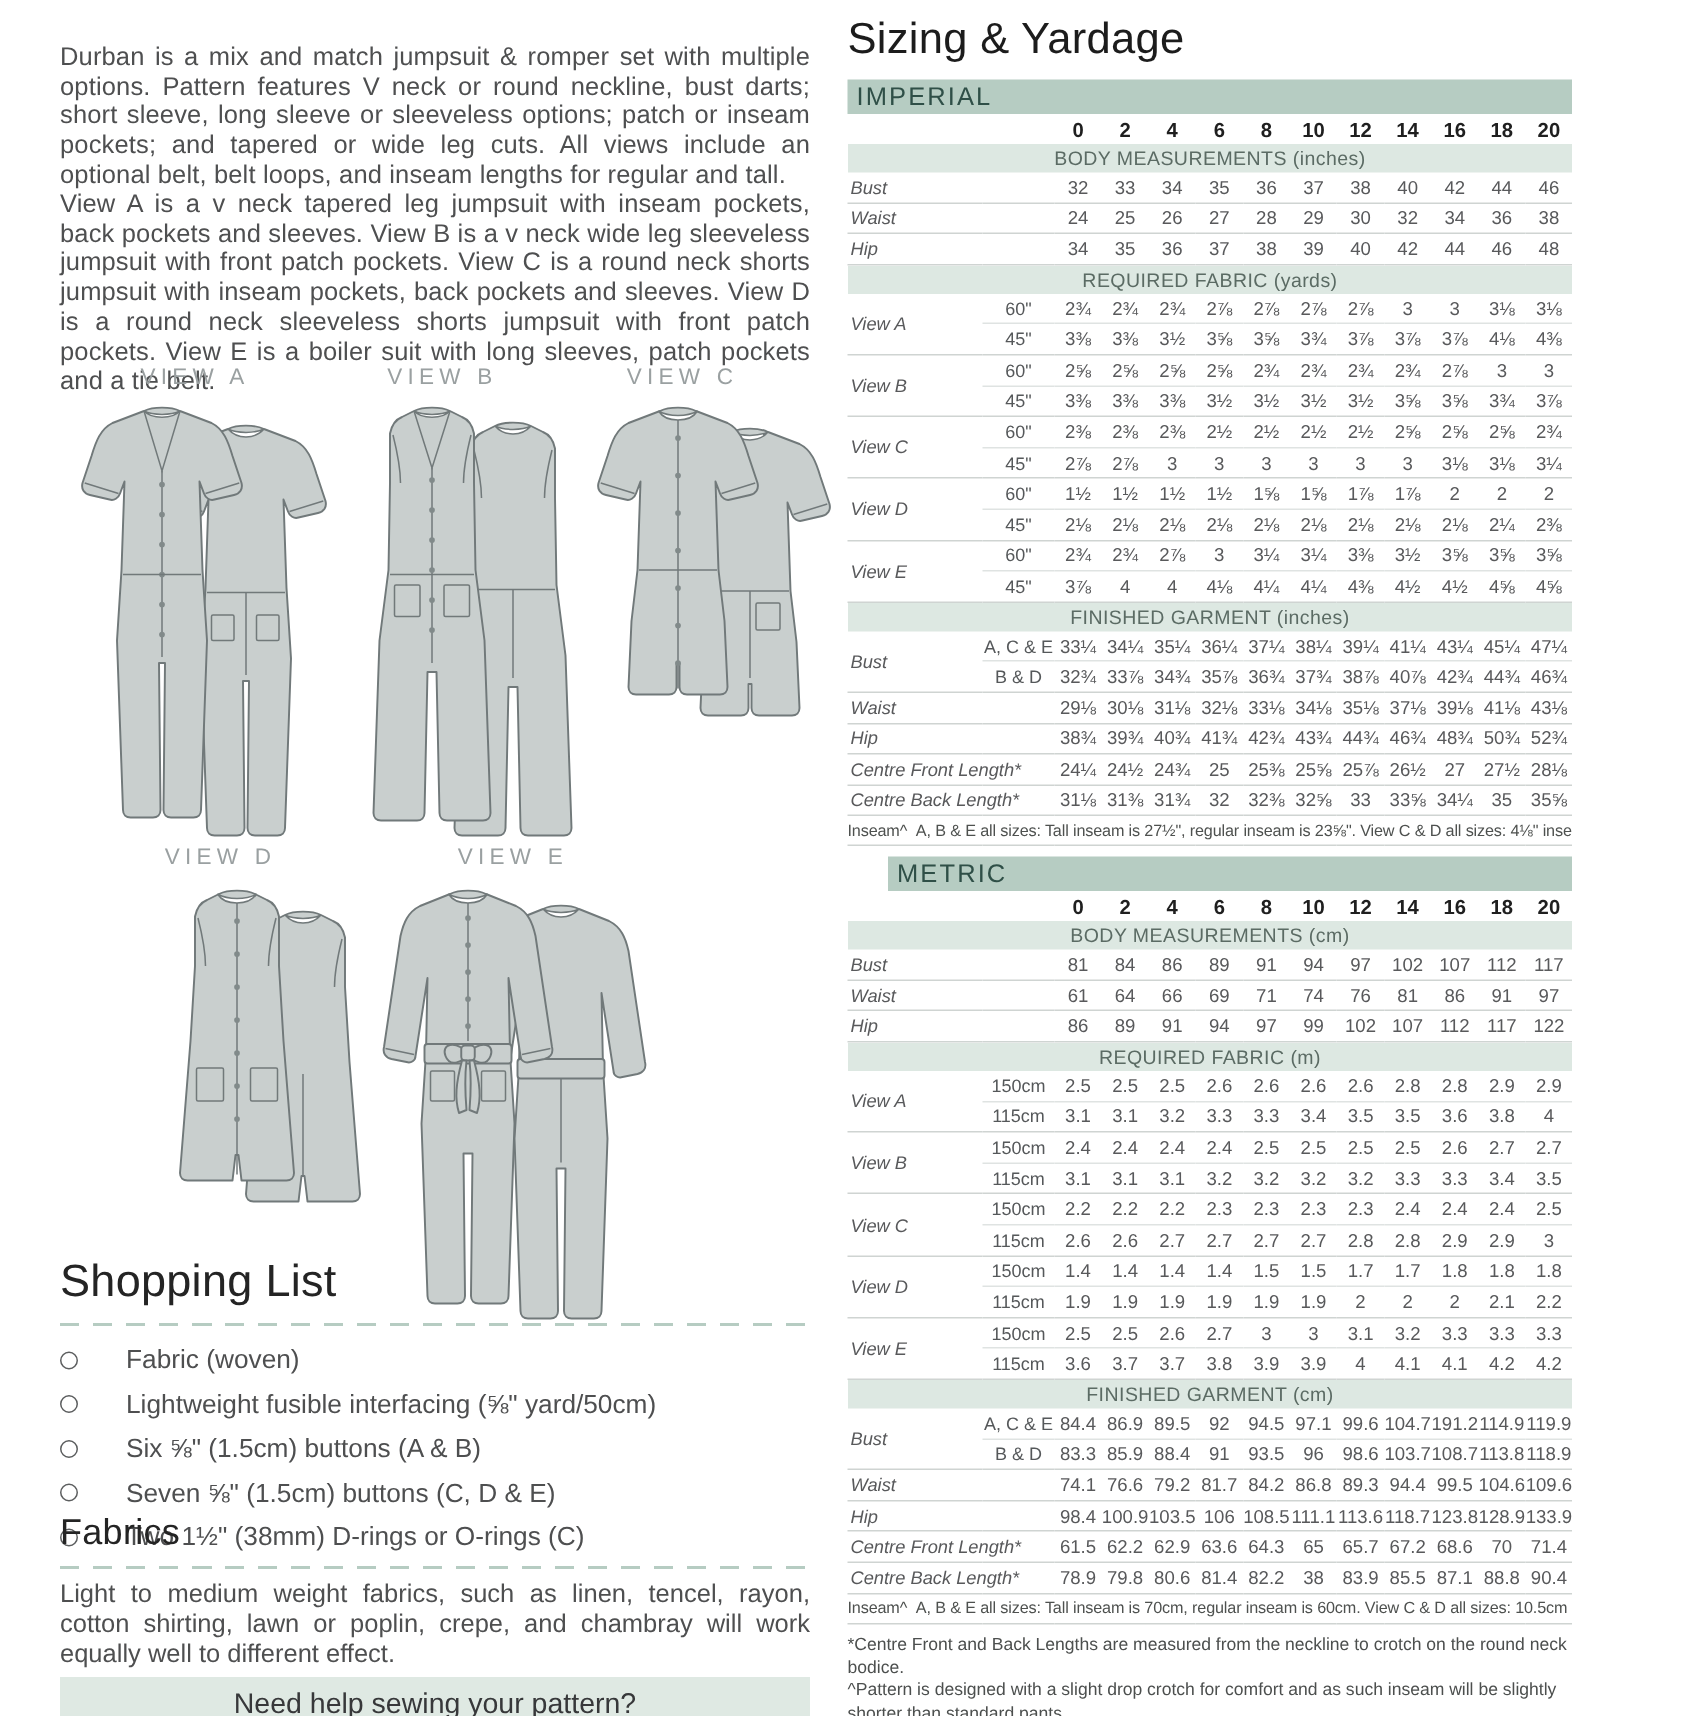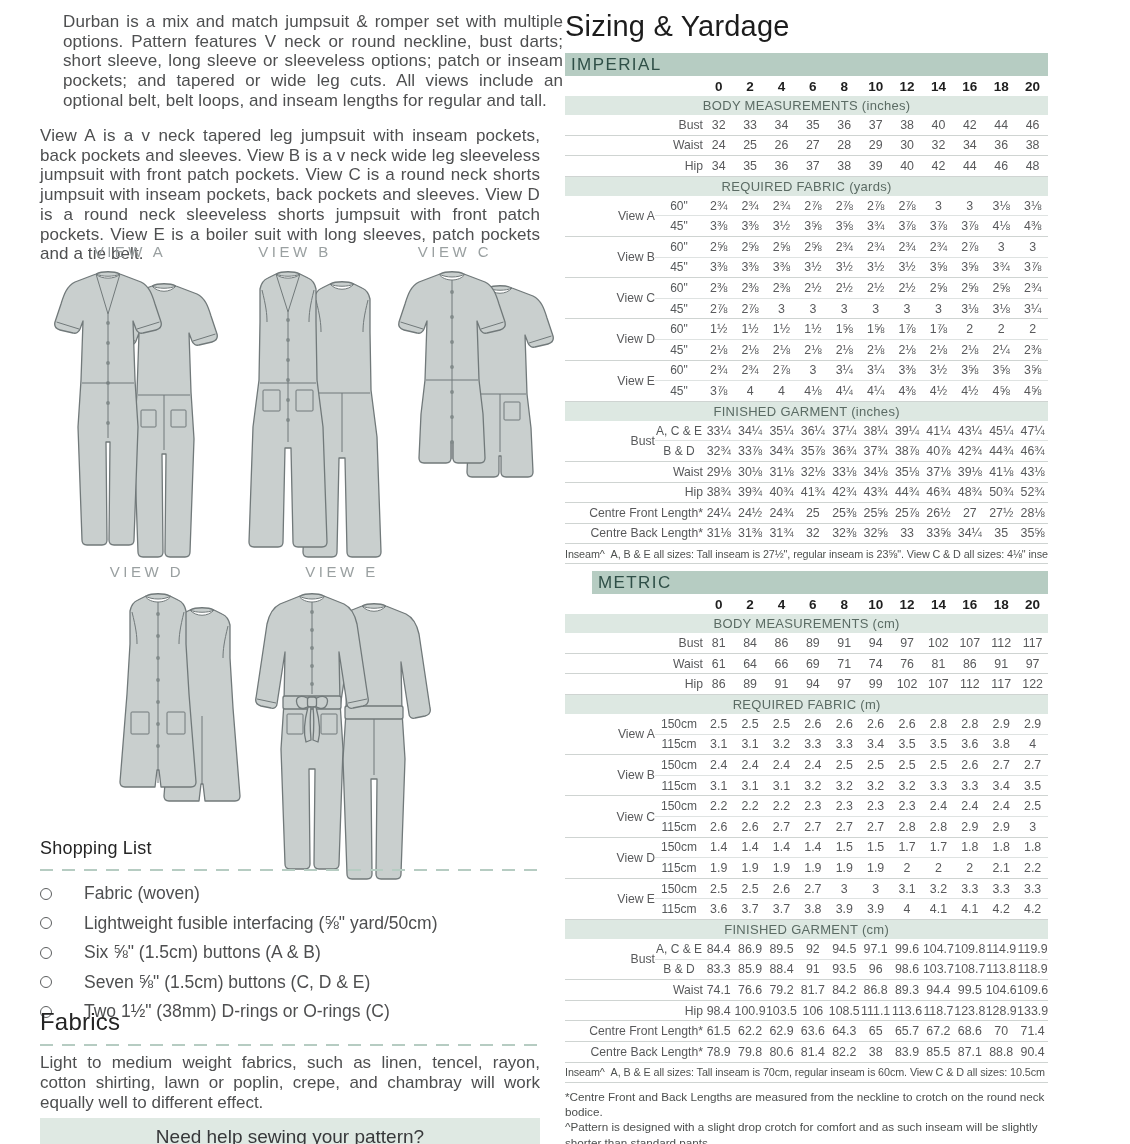--- a/index.html
+++ b/index.html
@@ -15,21 +15,21 @@
   #left{position:absolute; left:40px; top:0; width:500px; height:1144px;}
   .intro{position:absolute; width:500px; margin:0; font-size:17px; line-height:1.16;
          color:#4e4f50; text-align:justify; letter-spacing:.1px;}
   .view-label{position:absolute; font-size:15px; letter-spacing:3.5px; color:#9aa0a1; text-align:center;}
   .flat{position:absolute;}
   .g-outline{fill:var(--ill-fill); stroke:var(--ill-stroke); stroke-width:1.3; stroke-linejoin:round;}
   .g-line{fill:none; stroke:var(--ill-stroke); stroke-width:1;}
   .g-white{fill:#fff; stroke:var(--ill-stroke); stroke-width:1;}
   .g-btn{fill:#818a8a; stroke:none;}
   .sec-head{position:absolute; width:500px;}
-  .sec-head h2{margin:0; font-size:18px; font-weight:500; color:#242424; letter-spacing:.2px;}
+  .sec-head h2{margin:0; font-size:30px; font-weight:500; color:#242424; letter-spacing:.2px;}
   .sec-head h2.smaller{font-size:24px;}
   .dashes{height:2px; margin-top:10px;
      background:repeating-linear-gradient(90deg, var(--dash) 0 13px, transparent 13px 22px);}
   .shop-list{list-style:none; margin:12px 0 0 0; padding:0;}
   .shop-list li{display:flex; align-items:center; gap:32px; font-size:17.5px; color:#4e4f50; margin-bottom:8.5px;}
   .bullet{flex:0 0 auto; width:10px; height:10px; border:1.6px solid #5c5e5f; border-radius:50%;}
   .fabrics-body{margin:7px 0 0 0; font-size:17px; line-height:1.18; color:#4e4f50; text-align:justify;}
   #banner{position:absolute; left:0; top:1118px; width:500px; height:34px; background:var(--banner-bg);
           text-align:center; font-size:19px; color:#37383a; padding-top:8px; box-sizing:border-box;}
 
@@ -37,21 +37,21 @@
   #right{position:absolute; left:565px; top:0; width:483px;}
   #sy-title{margin:10px 0 10px 0; font-size:29px; font-weight:500; color:#1c1c1c; letter-spacing:.2px;}
   .band-big{height:23px; line-height:23px; background:var(--band-bg); color:var(--band-text);
             font-size:17px; letter-spacing:1.4px; padding-left:6px; margin-top:4px;}
   .sizing-table{border-collapse:collapse; table-layout:fixed; width:483px;}
   .sizing-table td{font-size:12.4px; color:var(--txt); text-align:center; padding:2.8px 0;
                    border-bottom:1px solid #cfd4d2; white-space:nowrap; overflow:hidden;}
   .sizing-table tr.hdr td{border-bottom:none; font-weight:bold; font-size:13.5px; color:#1f1f1f; padding:3px 0 2px;}
   .sizing-table tr.band td{background:var(--subband-bg); color:var(--subband-text); text-align:center;
                    font-size:13px; letter-spacing:.3px; padding:2px 5px; border-bottom:none;}
-  .sizing-table td.lbl{text-align:right; padding-left:2px; font-size:12.2px;}
+  .sizing-table td.lbl{text-align:left; padding-left:2px; font-size:12.2px;font-style:italic;}
   .sizing-table td.sub{font-size:12px; color:#55585a;}
   .sizing-table tr.g1 td{border-bottom:1px solid #dfe3e2;}
   .sizing-table tr.g1 td.glbl{border-bottom:1px solid #cfd4d2;}
   .sizing-table tr.noter td{text-align:left; font-size:10.8px; color:#4e514f; padding:3.5px 0; letter-spacing:-.1px;}
   .fnote{margin:5px 0 0 0; font-size:11.7px; line-height:1.32; color:#4c4f4e;}
 </style>
 </head>
 <body>
 
 <svg width="0" height="0" style="position:absolute" aria-hidden="true">
@@ -188,21 +188,21 @@
       <path class="g-outline" d="M64,123 C68,138 69,148 66,158 L61,156 C62,144 62,132 61,123 Z"></path>
       <line class="g-line" x1="5" y1="115" x2="24" y2="119"></line>
       <line class="g-line" x1="115" y1="115" x2="96" y2="119"></line>
     </g>
   </defs>
 </svg>
 
 <div id="page">
 
   <div id="left">
-    <p class="intro" style="top:12px;margin-left:23px;">Durban is a mix and match jumpsuit &amp; romper set with multiple options. Pattern features V neck or round neckline, bust darts; short sleeve, long sleeve or sleeveless options; patch or inseam pockets; and tapered or wide leg cuts. All views include an optional belt, belt loops, and inseam lengths for regular and tall.</p>
+    <p class="intro" style="top:28px;">Durban is a mix and match jumpsuit &amp; romper set with multiple options. Pattern features V neck or round neckline, bust darts; short sleeve, long sleeve or sleeveless options; patch or inseam pockets; and tapered or wide leg cuts. All views include an optional belt, belt loops, and inseam lengths for regular and tall.</p>
     <p class="intro" style="top:126px;">View A is a v neck tapered leg jumpsuit with inseam pockets, back pockets and sleeves. View B is a v neck wide leg sleeveless jumpsuit with front patch pockets. View C is a round neck shorts jumpsuit with inseam pockets, back pockets and sleeves. View D is a round neck sleeveless shorts jumpsuit with front patch pockets. View E is a boiler suit with long sleeves, patch pockets and a tie belt.</p>
 
     <div class="view-label" style="left:0;   top:243px; width:180px;">VIEW A</div>
     <div class="view-label" style="left:165px;top:243px; width:180px;">VIEW B</div>
     <div class="view-label" style="left:335px;top:243px; width:160px;">VIEW C</div>
 
     <svg class="flat" style="left:6px;  top:260px;" width="186" height="302" viewBox="0 0 186 302">
       <use href="#g-a-back" transform="translate(58,14)"></use>
         <use href="#g-a-front" transform="translate(2,2)"></use>
     </svg>
@@ -817,21 +817,21 @@
             <td class="lbl glbl" rowspan="2">Bust</td>
             <td class="sub">A, C &amp; E</td>
             <td class="">84.4</td>
             <td class="">86.9</td>
             <td class="">89.5</td>
             <td class="">92</td>
             <td class="">94.5</td>
             <td class="">97.1</td>
             <td class="">99.6</td>
             <td class="">104.7</td>
-            <td class="">109.8</td>
+            <td class="">191.2</td>
             <td class="">114.9</td>
             <td class="">119.9</td>
           </tr>
           <tr class="r g2">
             <td class="sub">B &amp; D</td>
             <td class="">83.3</td>
             <td class="">85.9</td>
             <td class="">88.4</td>
             <td class="">91</td>
             <td class="">93.5</td>

